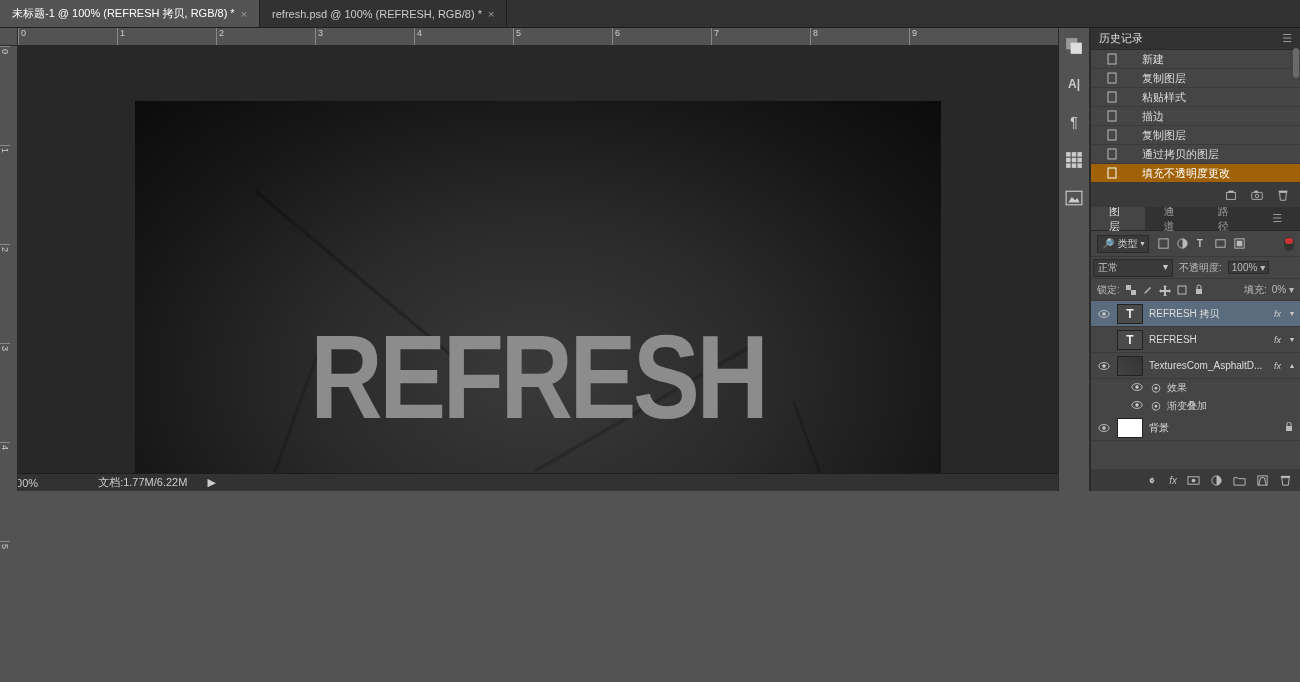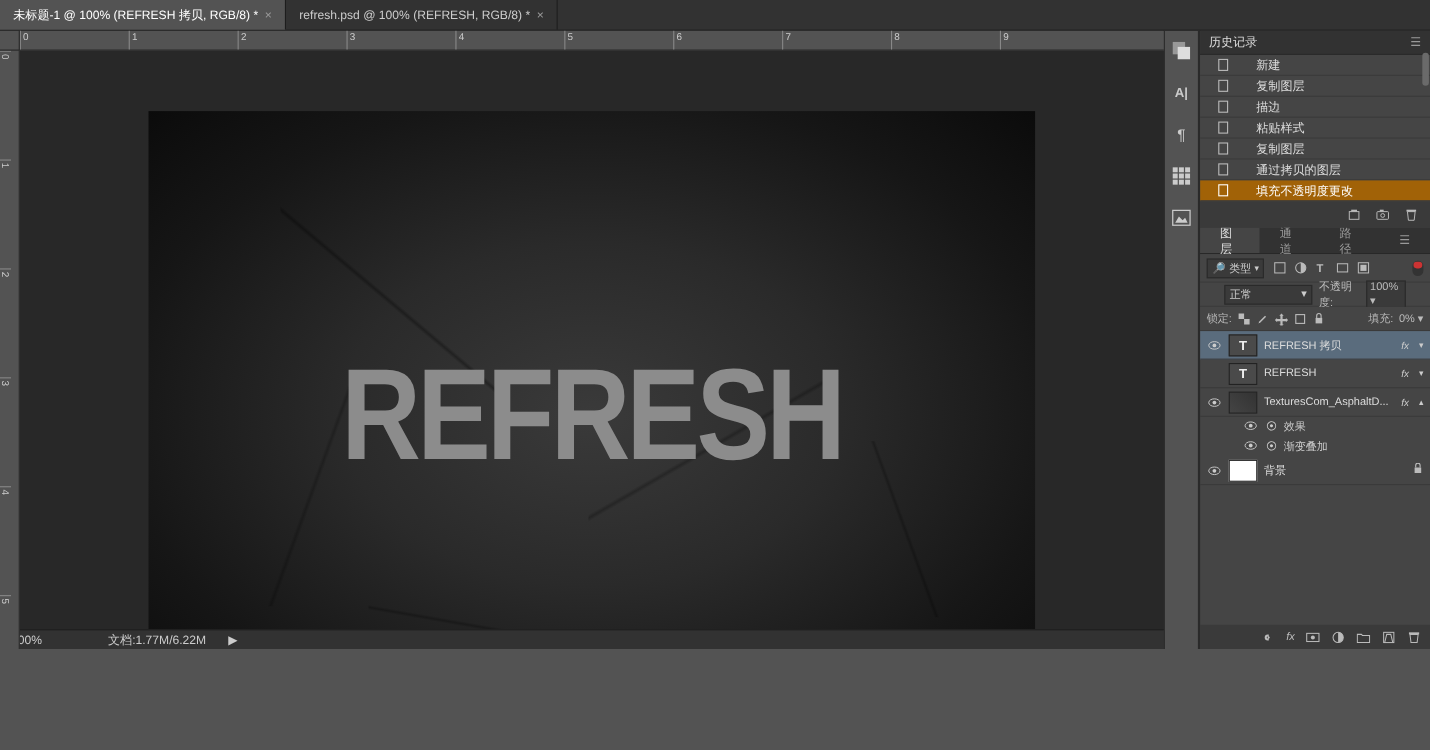--- a/index.html
+++ b/index.html
@@ -1,18 +1,18 @@
 <!DOCTYPE html>
 <html><head>
 <meta charset="utf-8">
 <style>
 * { margin: 0; padding: 0; box-sizing: border-box; font-family: "Microsoft YaHei", Arial, sans-serif; }
 body { background: #535353; color: #bbb; font-size: 11px; overflow: hidden; width: 1300px; height: 682px; }
 
-.app { display: flex; flex-direction: column; height: 590px; }
+.app { display: flex; flex-direction: column; height: 491px; }
 
 
 .tabs { background: #323232; height: 28px; display: flex; align-items: stretch; border-bottom: 1px solid #1d1d1d; }
 .tab { padding: 0 12px; display: flex; align-items: center; gap: 6px; color: #ccc; font-size: 11px; border-right: 1px solid #1d1d1d; cursor: pointer; }
 .tab.active { background: #535353; color: #fff; }
 .tab-close { color: #999; cursor: pointer; }
 
 .workspace { flex: 1; display: flex; min-height: 0; }
 
 
@@ -82,21 +82,21 @@
 
 .layers-filter { height: 26px; display: flex; align-items: center; gap: 6px; padding: 0 6px; background: #454545; border-bottom: 1px solid #3a3a3a; }
 .layers-filter .sel { background: #3a3a3a; border: 1px solid #2a2a2a; color: #ccc; font-size: 10px; padding: 1px 4px; display: flex; align-items: center; gap: 3px; }
 .layers-filter .chev { font-size: 8px; }
 .filter-icons { display:flex; gap:3px; }
 .filter-icons span { width:16px; height:16px; display:flex;align-items:center;justify-content:center; }
 .filter-icons svg { width:13px;height:13px;fill:#bbb; }
 .toggle { width: 10px; height: 14px; background: #333; border-radius: 5px; position: relative; margin-left: auto; }
 .toggle::after { content: ""; position: absolute; top: 1px; left: 1px; width: 8px; height: 6px; background: #c33; border-radius: 3px; }
 
-.blend-row { height: 22px; display: flex; align-items: center; padding: 0 22px; gap: 6px; background: #454545; border-bottom: 1px solid #3a3a3a; }
+.blend-row { height: 22px; display: flex; align-items: center; padding: 0 2px; gap: 6px; background: #454545; border-bottom: 1px solid #3a3a3a; }
 .blend-row .sel { flex: 0 0 80px; background: #3a3a3a; border: 1px solid #2a2a2a; color: #ccc; font-size: 10px; padding: 1px 4px; display: flex; justify-content: space-between; }
 .blend-row .lbl { color: #bbb; font-size: 10px; }
 .blend-row .val { background: #3a3a3a; border: 1px solid #2a2a2a; padding: 0 3px; font-size: 10px; }
 
 .lock-row { height: 22px; display: flex; align-items: center; padding: 0 6px; gap: 5px; background: #454545; border-bottom: 1px solid #3a3a3a; font-size: 10px; }
 .lock-row svg { width: 12px; height: 12px; fill: #bbb; }
 
 .layer-list { flex: 1; overflow: auto; }
 .layer { height: 26px; display: flex; align-items: center; gap: 6px; padding: 0 6px; border-bottom: 1px solid #3a3a3a; cursor: pointer; }
 .layer.selected { background: #5a6c7d; }
@@ -226,29 +226,29 @@
                 </svg>
               </span>
               <span>复制图层</span>
             </div>
           <div class="history-item">
               <span class="hicon">
                 <svg viewBox="0 0 12 12">
                   <rect x="2" y="1" width="8" height="10" fill="none" stroke="#bbb"></rect>
                 </svg>
               </span>
+              <span>粘贴样式</span>
+            </div>
+          <div class="history-item">
+              <span class="hicon">
+                <svg viewBox="0 0 12 12">
+                  <rect x="2" y="1" width="8" height="10" fill="none" stroke="#bbb"></rect>
+                </svg>
+              </span>
               <span>描边</span>
-            </div>
-          <div class="history-item">
-              <span class="hicon">
-                <svg viewBox="0 0 12 12">
-                  <rect x="2" y="1" width="8" height="10" fill="none" stroke="#bbb"></rect>
-                </svg>
-              </span>
-              <span>粘贴样式</span>
             </div>
           <div class="history-item">
               <span class="hicon">
                 <svg viewBox="0 0 12 12">
                   <rect x="2" y="1" width="8" height="10" fill="none" stroke="#bbb"></rect>
                 </svg>
               </span>
               <span>复制图层</span>
             </div>
           <div class="history-item">

